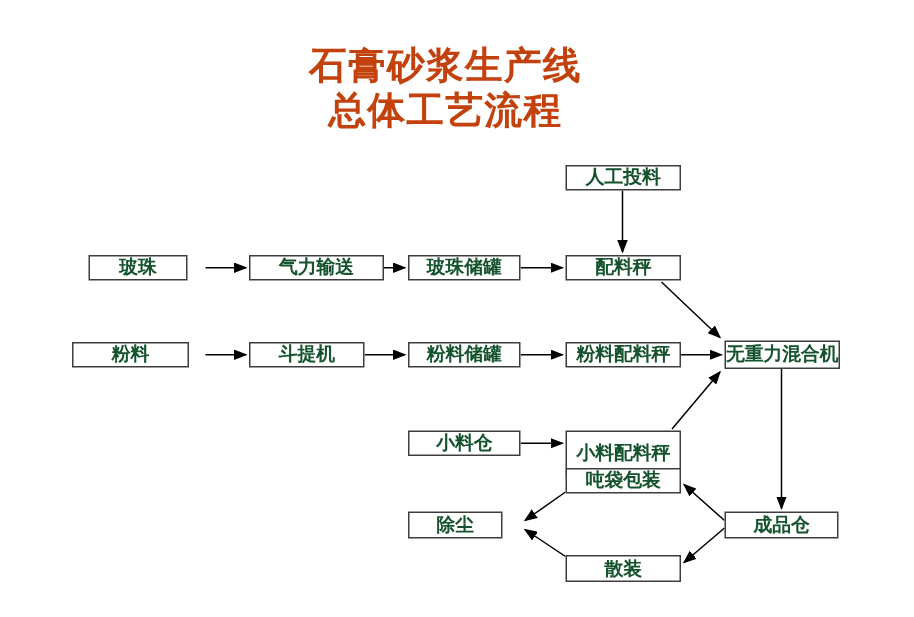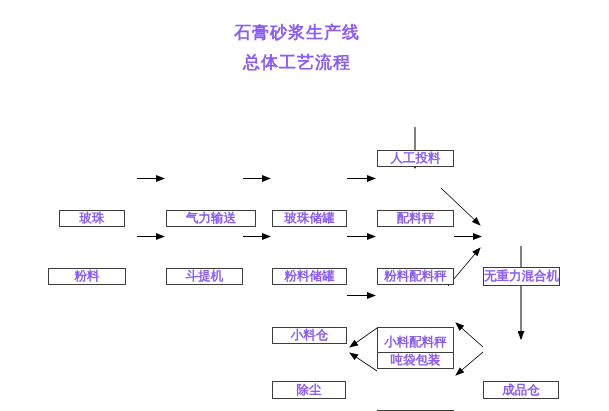--- a/index.html
+++ b/index.html
@@ -7,43 +7,42 @@
   .canvas {
     position: relative;
     width: 609px;
     height: 411px;
     background: #ffffff;
     font-family: "Liberation Sans", "DejaVu Sans", sans-serif;
     overflow: hidden;
   }
   .title {
     position: absolute;
-    top: 18px;
+    top: 29px;
     left: 0;
     width: 594px;
     text-align: center;
-    font-size: 17px;
+    font-size: 25px;
     font-weight: bold;
-    color: #8b5cf6;
+    color: #c2410c;
     line-height: 30px;
     letter-spacing: 1px;
   }
   .node {
     position: absolute;
     border: 1px solid #3d3d3d;
     background: #ffffff;
-    color: #8b5cf6;
+    color: #14532d;
     font-size: 12.5px;
     font-weight: bold;
     display: flex;
     align-items: center;
     justify-content: center;
     white-space: nowrap;
     line-height: 1;
-    margin-top: 40px;
   }
   .edges-layer {
     position: absolute;
     top: 0; left: 0;
     width: 609px; height: 411px;
   }
   .edges-layer line { stroke: #000000; stroke-width: 1; }
 </style>
 </head>
 <body>
@@ -90,18 +89,18 @@
   <div class="node" style="left:166px;top:228px;width:77px;height:17px">斗提机</div>
   <div class="node" style="left:272px;top:228px;width:75px;height:17px">粉料储罐</div>
   <div class="node" style="left:377px;top:228px;width:77px;height:17px">粉料配料秤</div>
   <div class="node" style="left:483px;top:227px;width:77px;height:19px">无重力混合机</div>
 
   <div class="node" style="left:272px;top:287px;width:75px;height:17px">小料仓</div>
   <div class="node" style="left:377px;top:287px;width:77px;height:30px">小料配料秤</div>
 
   <div class="node" style="left:377px;top:312px;width:77px;height:17px">吨袋包装</div>
 
-  <div class="node" style="left:272px;top:341px;width:74px;height:18px">除尘</div>
+  <div class="node" style="left:272px;top:341px;width:63px;height:18px">除尘</div>
   <div class="node" style="left:483px;top:341px;width:76px;height:18px">成品仓</div>
 
   <div class="node" style="left:377px;top:370px;width:77px;height:18px">散装</div>
 
 </div>
 
 </body></html>

